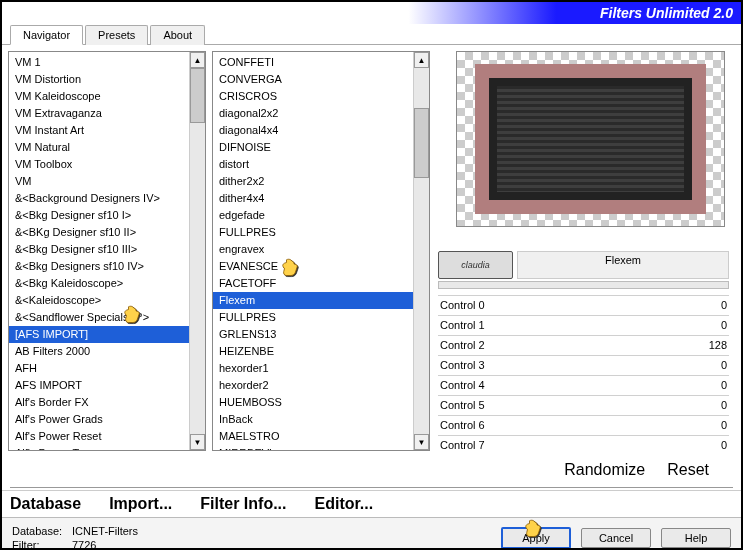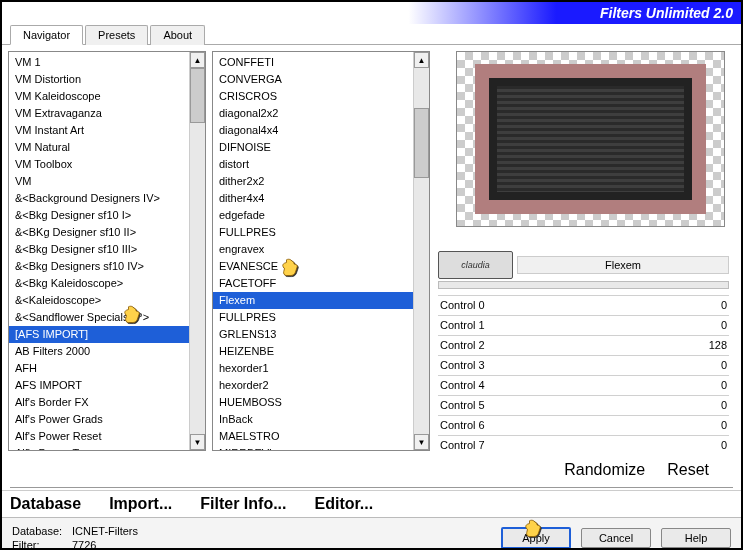--- a/index.html
+++ b/index.html
@@ -23,21 +23,21 @@
 .col1{width:198px}
 .col1 .listbox{height:400px}
 .col2{width:218px}
 .col2 .listbox{height:400px}
 .col3{flex:1}
 .preview{border:1px solid #888;background:repeating-conic-gradient(#ccc 0 25%,#fff 0 50%) 0 0/16px 16px;height:228px;margin-left:20px;margin-right:10px;position:relative;overflow:hidden}
 .preview-inner{position:absolute;inset:12px 18px;background:#333}
 .pv-frame1{position:absolute;inset:0;border:14px solid rgba(200,140,140,.85)}
 .pv-frame2{position:absolute;inset:14px;border:8px solid #222}
 .pv-body{position:absolute;inset:22px;background:repeating-linear-gradient(#2a2a2a 0 3px,#3e3e3e 3px 6px)}
-.selected-name{display:flex;align-items:center;gap:4px;margin:24px 0 2px;padding-left:2px}
+.selected-name{display:flex;gap:4px;margin:24px 0 2px;padding-left:2px}
 .claudia{width:75px;height:28px;border:1px solid #555;background:#ddd;display:flex;align-items:center;justify-content:center;font-style:italic;font-size:9px;color:#333;border-radius:2px}
 .sel-label{flex:1;text-align:center;background:#f0f0f0;border:1px solid #ccc;padding:2px;margin-right:6px}
 .ctrl-strip{height:10px;background:#e8e8e8;border:1px solid #bbb;margin:0 6px 4px 2px}
 .controls{margin:2px 6px 0 2px}
 .ctrl-row{display:flex;justify-content:space-between;border-top:1px solid #d0d0d0;padding:2px 2px;line-height:15px}
 .btn-row{display:flex;justify-content:flex-end;gap:22px;padding:6px 26px 0 0}
 .link-btn{background:none;border:none;color:#000;cursor:pointer;font-size:16px}
 .lower-btns{display:flex;padding:4px 8px;gap:28px;border-top:1px solid #ccc}
 .hr{height:1px;background:#999;margin:2px 8px}
 .status{display:flex;padding:6px 10px;align-items:center;border-top:1px solid #bbb;background:#f4f4f4}

